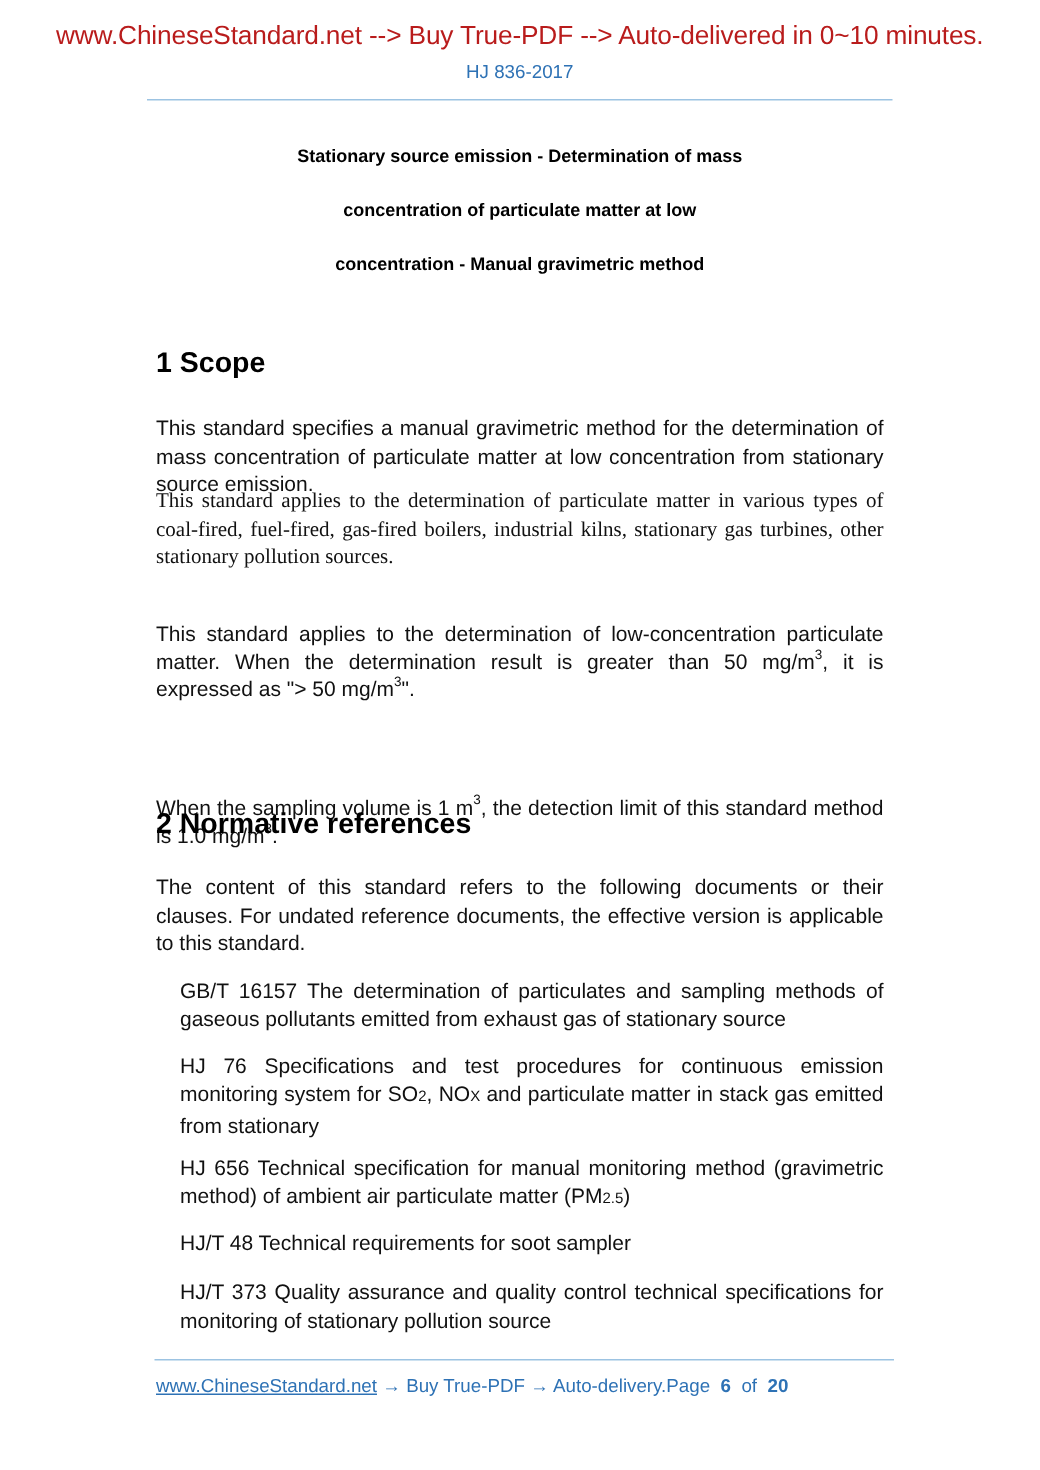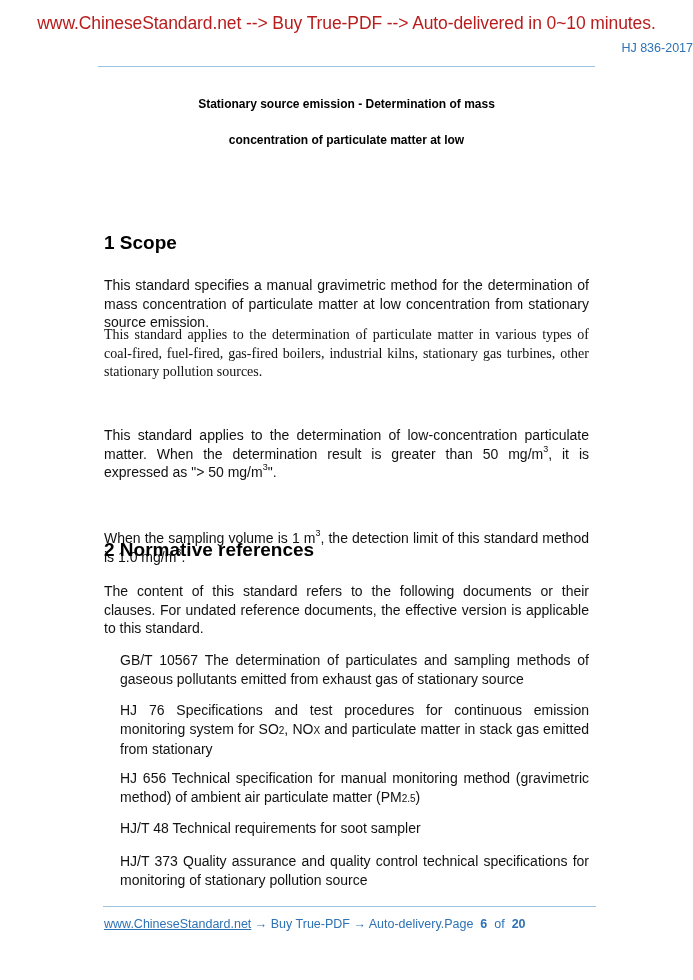--- a/index.html
+++ b/index.html
@@ -24,21 +24,21 @@
       color: #b91c1c;
       font-size: 17.5px;
       letter-spacing: -0.1px;
       white-space: nowrap;
     }
     .doc-code {
       position: absolute;
       top: 41px;
       left: 0;
       width: 693px;
-      text-align: right;
+      text-align: center;
       color: #2e72b5;
       font-size: 12.5px;
     }
     .hr-top {
       position: absolute;
       top: 66px;
       left: 98px;
       width: 497px;
       height: 0;
       border-top: 1px solid #9cc3e2;
@@ -113,52 +113,53 @@
 </head>
 <body>
 
 <div class="promo">www.ChineseStandard.net --&gt; Buy True-PDF --&gt; Auto-delivered in 0~10 minutes.</div>
 <div class="doc-code">HJ 836-2017</div>
 <div class="hr-top"></div>
 
 <div class="title">
   <div>Stationary source emission - Determination of mass</div>
   <div>concentration of particulate matter at low</div>
+  <div>concentration - Manual gravimetric method</div>
 </div>
 
 <div class="content" style="top:231px;">
   <h2>1 Scope</h2>
 </div>
 
 <div class="content" style="top:276px;">
   <p>This standard specifies a manual gravimetric method for the determination of mass concentration of particulate matter at low concentration from stationary source emission.</p>
 </div>
 
 <div class="content" style="top:326px;font-family:Liberation Serif, serif;">
   <p>This standard applies to the determination of particulate matter in various types of coal-fired, fuel-fired, gas-fired boilers, industrial kilns, stationary gas turbines, other stationary pollution sources.</p>
 </div>
 
-<div class="content" style="top:413px;margin-top:13px;">
+<div class="content" style="top:413px;">
   <p><span>This standard applies to the determination of low-concentration particulate matter. When the determination result is greater than 50 mg/m</span><sup>3</sup><span>, it is expressed as "&gt; 50 mg/m</span><sup>3</sup><span>".</span></p>
 </div>
 
 <div class="content" style="top:486px;margin-top:43px;">
   <p><span>When the sampling volume is 1 m</span><sup>3</sup><span>, the detection limit of this standard method is 1.0 mg/m</span><sup>3</sup><span>.</span></p>
 </div>
 
 <div class="content" style="top:538px;">
   <h2>2 Normative references</h2>
 </div>
 
 <div class="content" style="top:582px;">
   <p>The content of this standard refers to the following documents or their clauses. For undated reference documents, the effective version is applicable to this standard.</p>
 </div>
 
 <div class="content ref" style="top:651px; width:469px;">
-  <p>GB/T 10567 The determination of particulates and sampling methods of gaseous pollutants emitted from exhaust gas of stationary source</p>
+  <p>GB/T 16157 The determination of particulates and sampling methods of gaseous pollutants emitted from exhaust gas of stationary source</p>
 </div>
 
 <div class="content ref" style="top:701px; width:469px;">
   <p><span>HJ 76 Specifications and test procedures for continuous emission monitoring system for SO</span><span class="sub">2</span><span>, NO</span><span class="sub">X</span><span> and particulate matter in stack gas emitted from stationary</span></p>
 </div>
 
 <div class="content ref" style="top:769px; width:469px;">
   <p><span>HJ 656 Technical specification for manual monitoring method (gravimetric method) of ambient air particulate matter (PM</span><span class="sub">2.5</span><span>)</span></p>
 </div>
 

